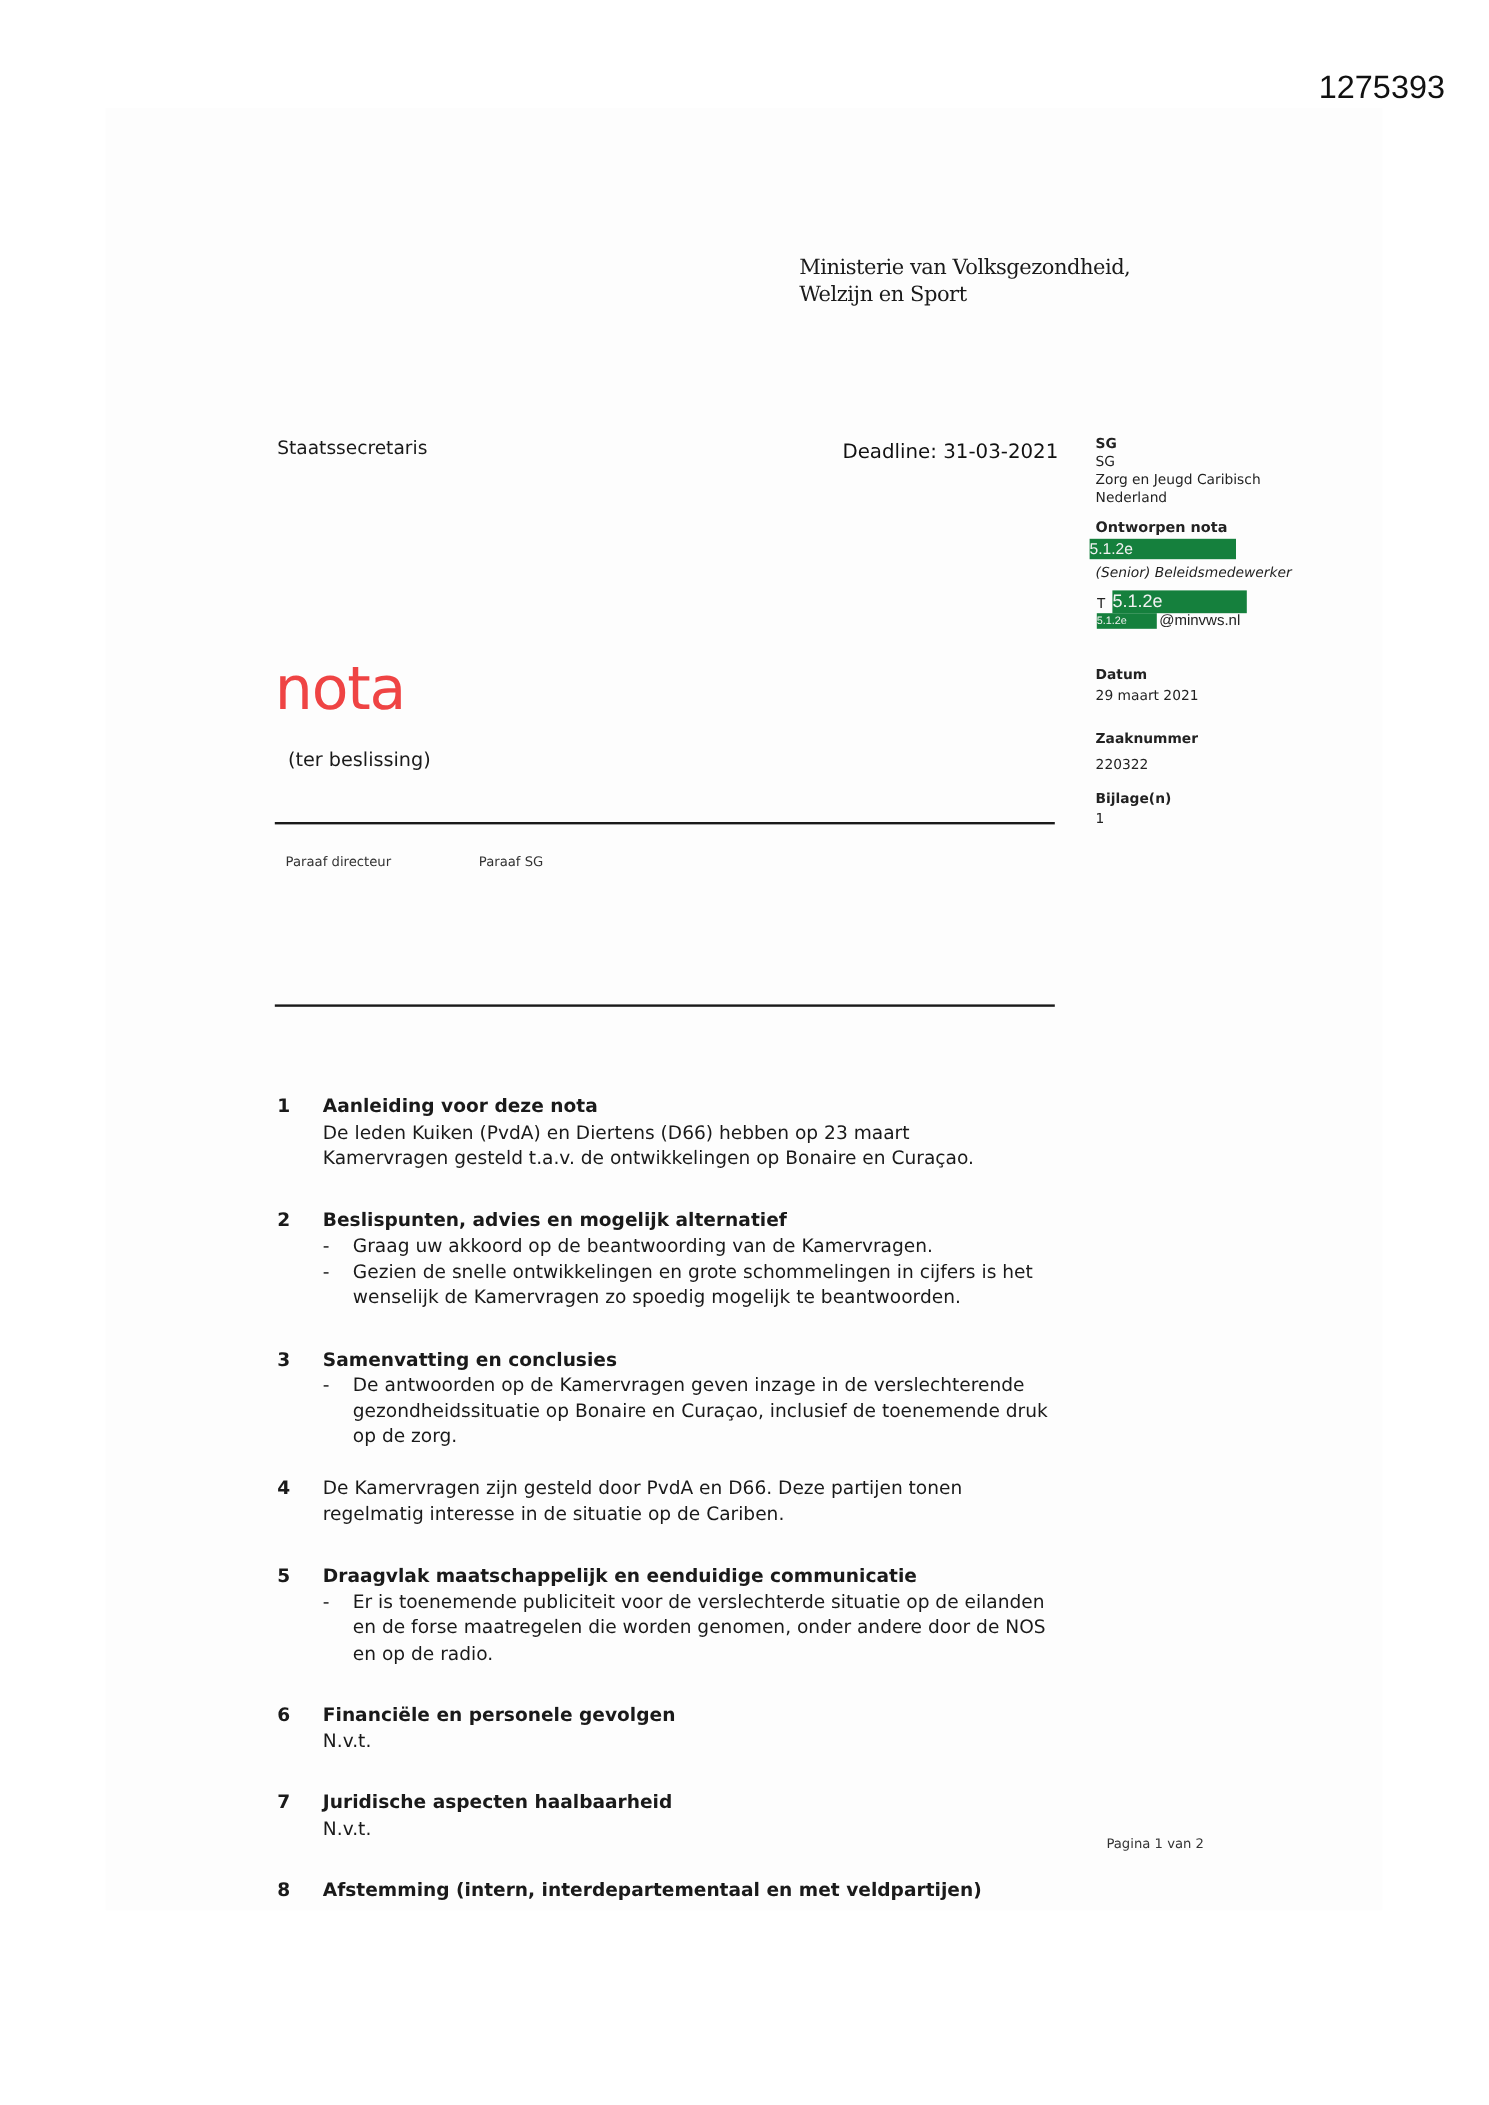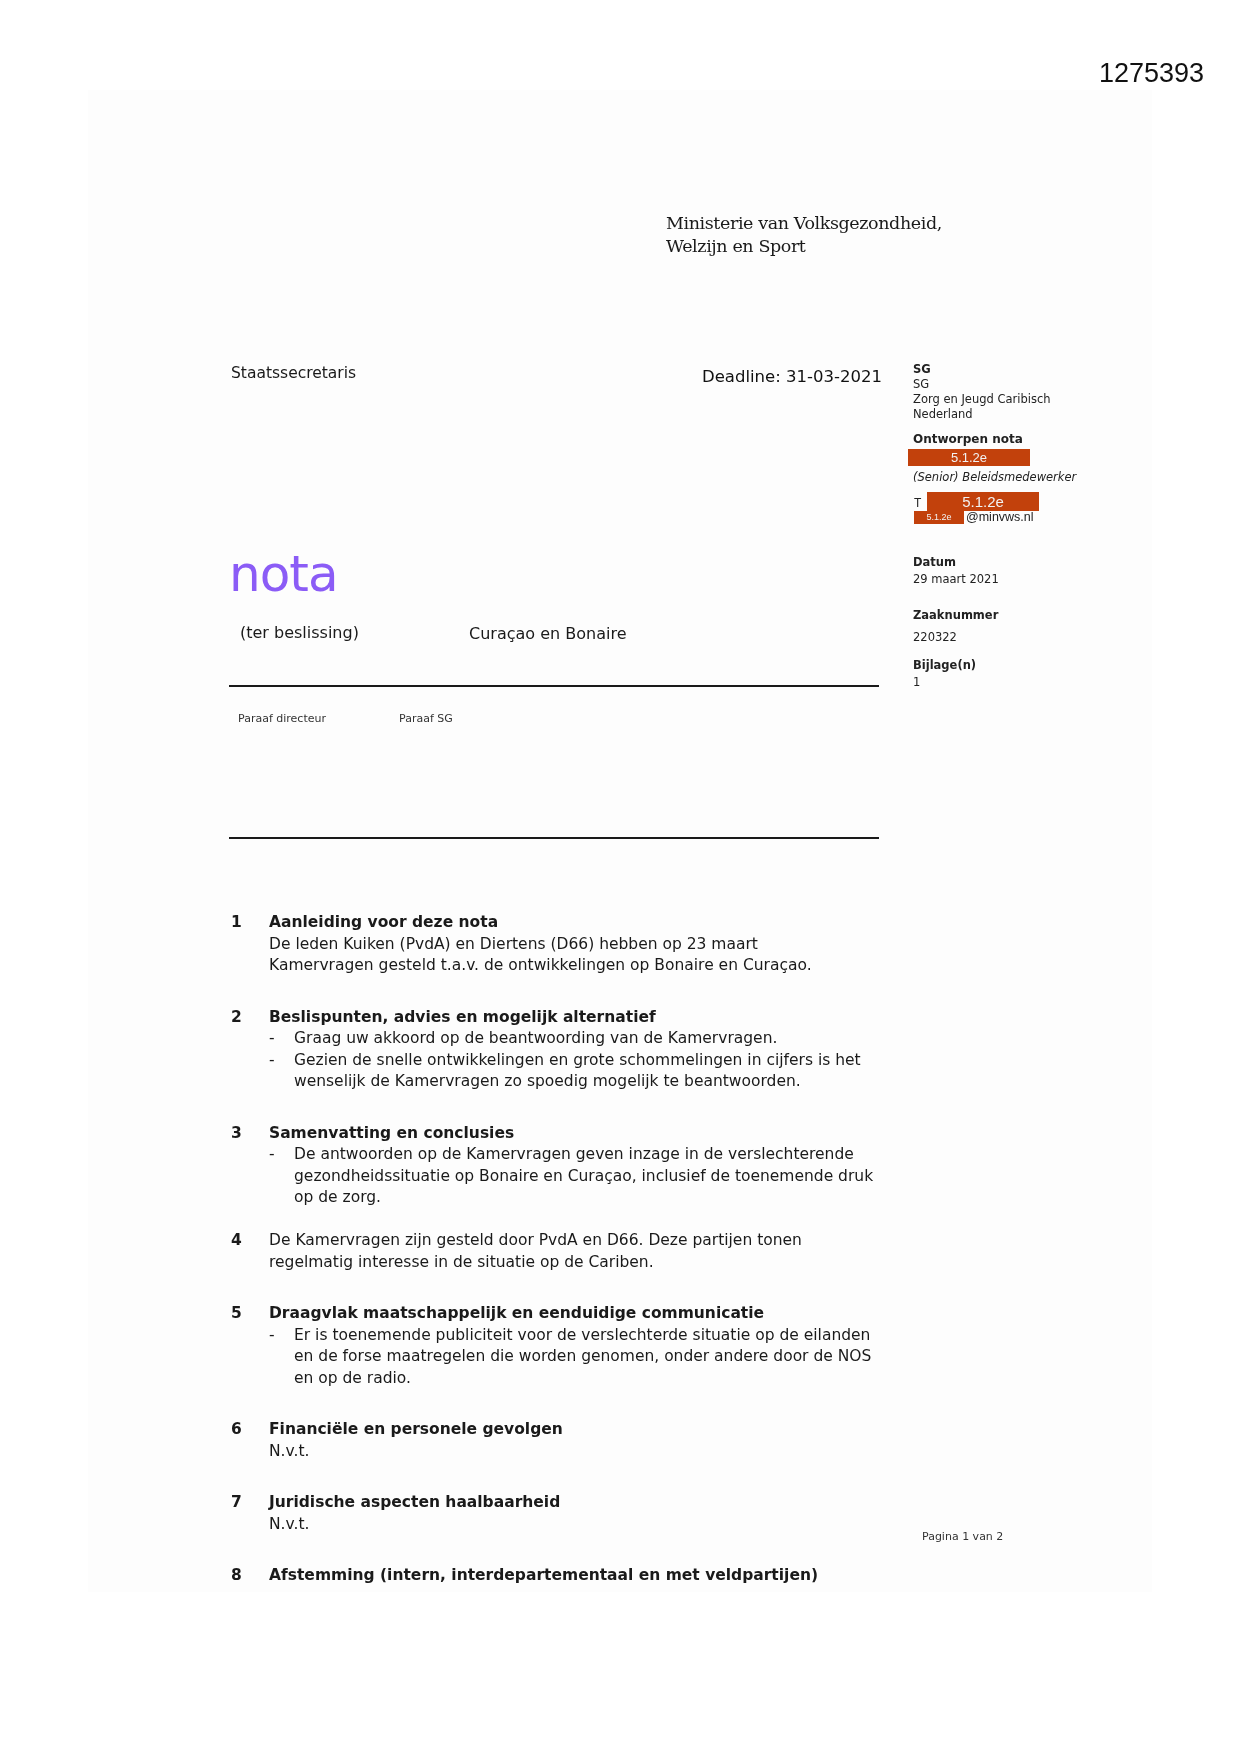--- a/index.html
+++ b/index.html
@@ -29,25 +29,25 @@
       letter-spacing: -0.4px;
     }
     .ministry div { white-space: nowrap; }
     .sender { left: 231px; top: 364px; font-size: 15.5px; color: #1a1a1a; }
     .deadline { left: 702px; top: 367px; font-size: 16.5px; color: #111; }
 
     .side { font-family: "DejaVu Sans", sans-serif; color: #222; }
     .side-b { font-weight: bold; font-size: 11.5px; }
     .side-n { font-size: 11.5px; }
     .redact {
-      position: absolute; background: #c2410c; color: #f2f2f2;
-      font-family: "Liberation Sans", sans-serif; text-align: center;
+      position: absolute; background: #15803d; color: #f2f2f2;
+      font-family: "Liberation Sans", sans-serif; 
     }
 
-    .nota { left: 229px; top: 545px; font-size: 50px; font-weight: normal; color: #8b5cf6; letter-spacing: -1px; }
+    .nota { left: 229px; top: 545px; font-size: 50px; font-weight: normal; color: #ef4444; letter-spacing: -1px; }
     .type { left: 240px; top: 623px; font-size: 16px; color: #1a1a1a; }
     .subject { left: 469px; top: 623px; font-size: 16px; line-height: 22px; color: #1a1a1a; }
     .subject div { white-space: nowrap; }
 
     .rule { position: absolute; left: 229px; width: 650px; height: 2px; background: #1a1a1a; }
 
     .paraaf { font-size: 11px; color: #333; top: 712px; }
 
     .sections { position: absolute; left: 229px; top: 882px; width: 690px; font-size: 15.5px; line-height: 21.5px; color: #1a1a1a; }
     .sec { position: relative; margin-bottom: 21.5px; }
@@ -95,21 +95,20 @@
 
 <div class="abs side side-b" style="left:913px; top:608px;">Zaaknummer</div>
 <div class="abs side side-n" style="left:913px; top:630px;">220322</div>
 
 <div class="abs side side-b" style="left:913px; top:658px;">Bijlage(n)</div>
 <div class="abs side side-n" style="left:913px; top:675px;">1</div>
 
 <div class="abs nota">nota</div>
 <div class="abs type">(ter beslissing)</div>
 <div class="abs subject">
-  <div>Curaçao en Bonaire</div>
 </div>
 
 <div class="rule" style="top:685px;"></div>
 <div class="abs paraaf" style="left:238px;">Paraaf directeur</div>
 <div class="abs paraaf" style="left:399px;">Paraaf SG</div>
 <div class="rule" style="top:837px;"></div>
 
 <div class="sections">
 
   <div class="sec">

